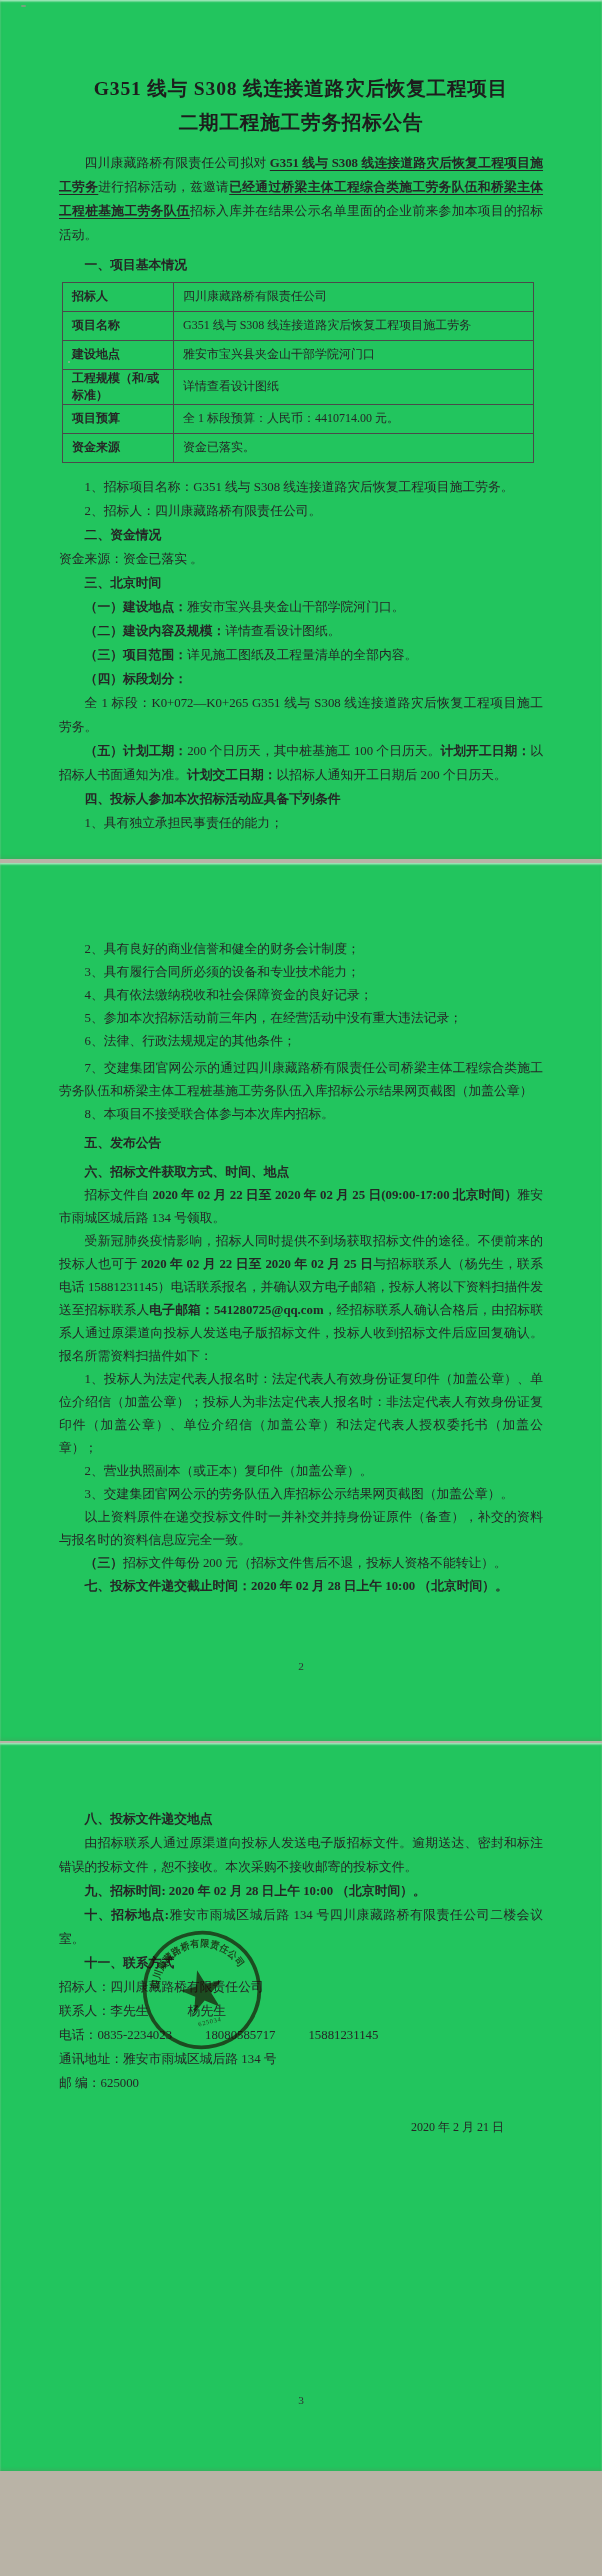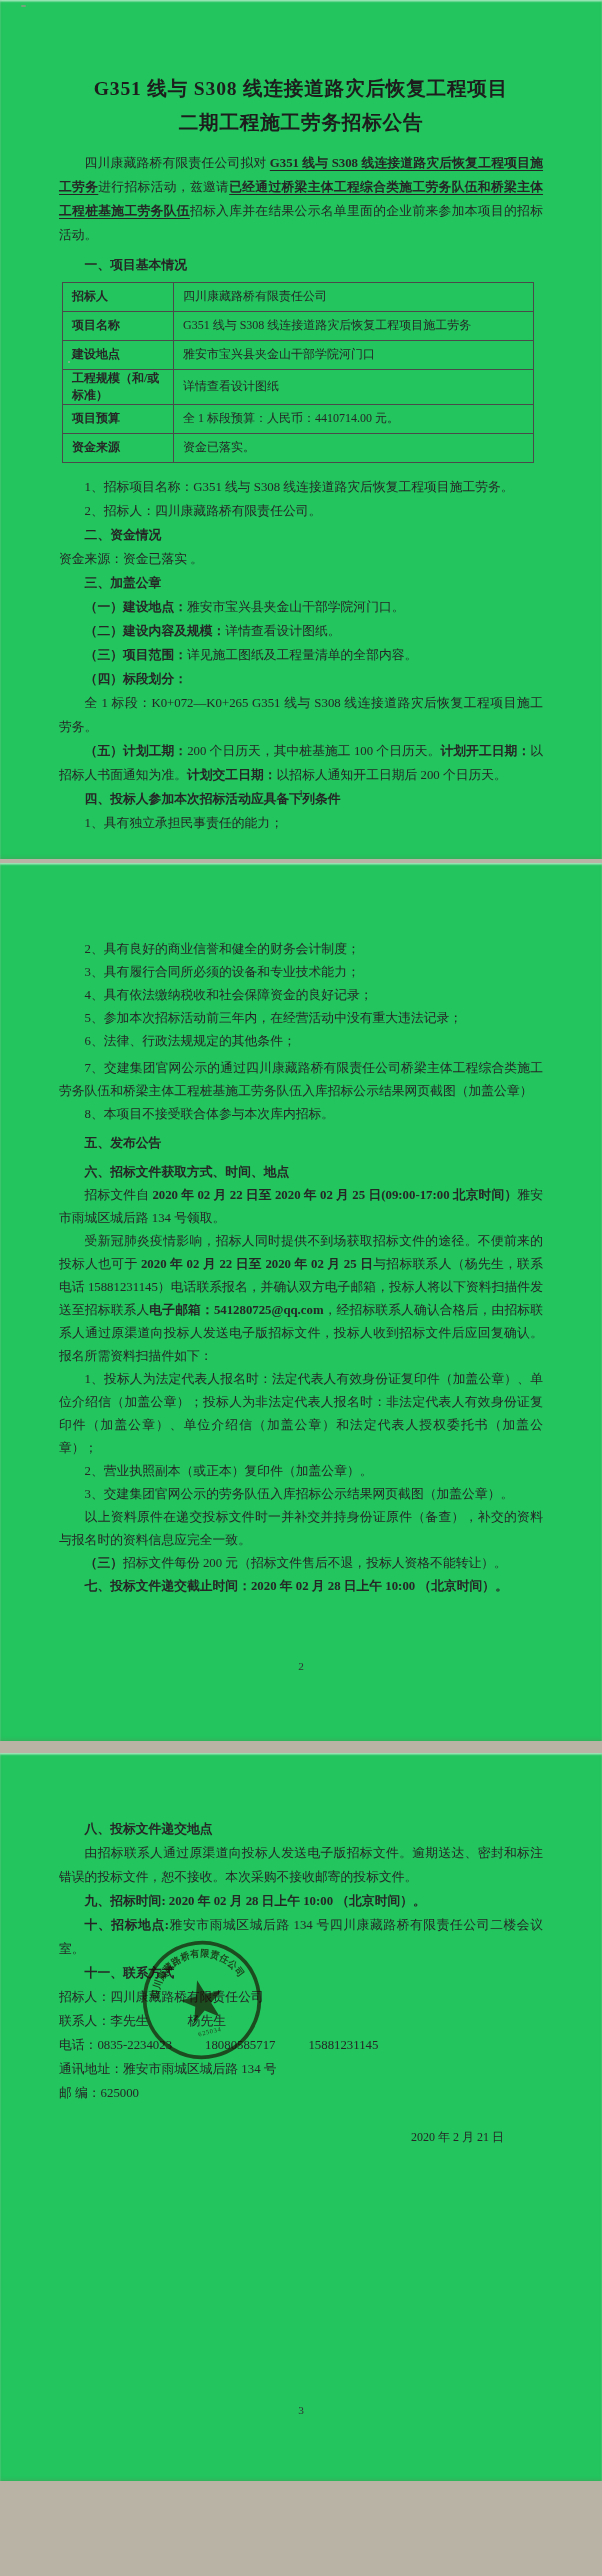--- a/index.html
+++ b/index.html
@@ -11,21 +11,21 @@
   }
   .page{
     position:relative;
     width:602px;
     background:#22c55e;
     box-shadow:inset 0 -2.3px 3px rgba(120,110,90,.18), inset 0 1.5px 1.5px rgba(255,255,255,.6);
     overflow:hidden;
   }
   .page-1{height:859px;}
   .page-2{height:878px;margin-top:3.8px;}
-  .page-3{height:728px;margin-top:12px;font-family:Liberation Serif, serif;}
+  .page-3{height:728px;margin-top:2px;font-family:Liberation Serif, serif;}
   .content{padding:0 59px;}
   .title{
     text-align:center;
     font-weight:bold;
     font-size:19.6px;
     line-height:34px;
     letter-spacing:0.8px;
     color:#1d1d1d;
   }
   .line{font-size:12.8px;line-height:24px;text-align:justify;color:#262626;margin:0;}
@@ -126,21 +126,21 @@
         </tr>
       </tbody>
     </table>
 
     <p class="line ind mt16">1、招标项目名称：G351 线与 S308 线连接道路灾后恢复工程项目施工劳务。</p>
     <p class="line ind">2、招标人：四川康藏路桥有限责任公司。</p>
 
     <p class="line ind heading">二、资金情况</p>
     <p class="line">资金来源：资金已落实 。</p>
 
-    <p class="line ind heading">三、加盖公章</p>
+    <p class="line ind heading">三、北京时间</p>
     <p class="line ind"><span class="b">（一）建设地点：</span><span>雅安市宝兴县夹金山干部学院河门口。</span></p>
     <p class="line ind"><span class="b">（二）建设内容及规模：</span><span>详情查看设计图纸。</span></p>
     <p class="line ind"><span class="b">（三）项目范围：</span><span>详见施工图纸及工程量清单的全部内容。</span></p>
     <p class="line ind"><span class="b">（四）标段划分：</span></p>
     <p class="line ind">全 1 标段：K0+072—K0+265 G351 线与 S308 线连接道路灾后恢复工程项目施工劳务。</p>
     <p class="line ind"><span class="b">（五）计划工期：</span><span>200 个日历天，其中桩基施工 100 个日历天。</span><span class="b">计划开工日期：</span><span>以招标人书面通知为准。</span><span class="b">计划交工日期：</span><span>以招标人通知开工日期后 200 个日历天。</span></p>
 
     <p class="line ind heading">四、投标人参加本次招标活动应具备下列条件</p>
     <p class="line ind">1、具有独立承担民事责任的能力；</p>
   </div>

